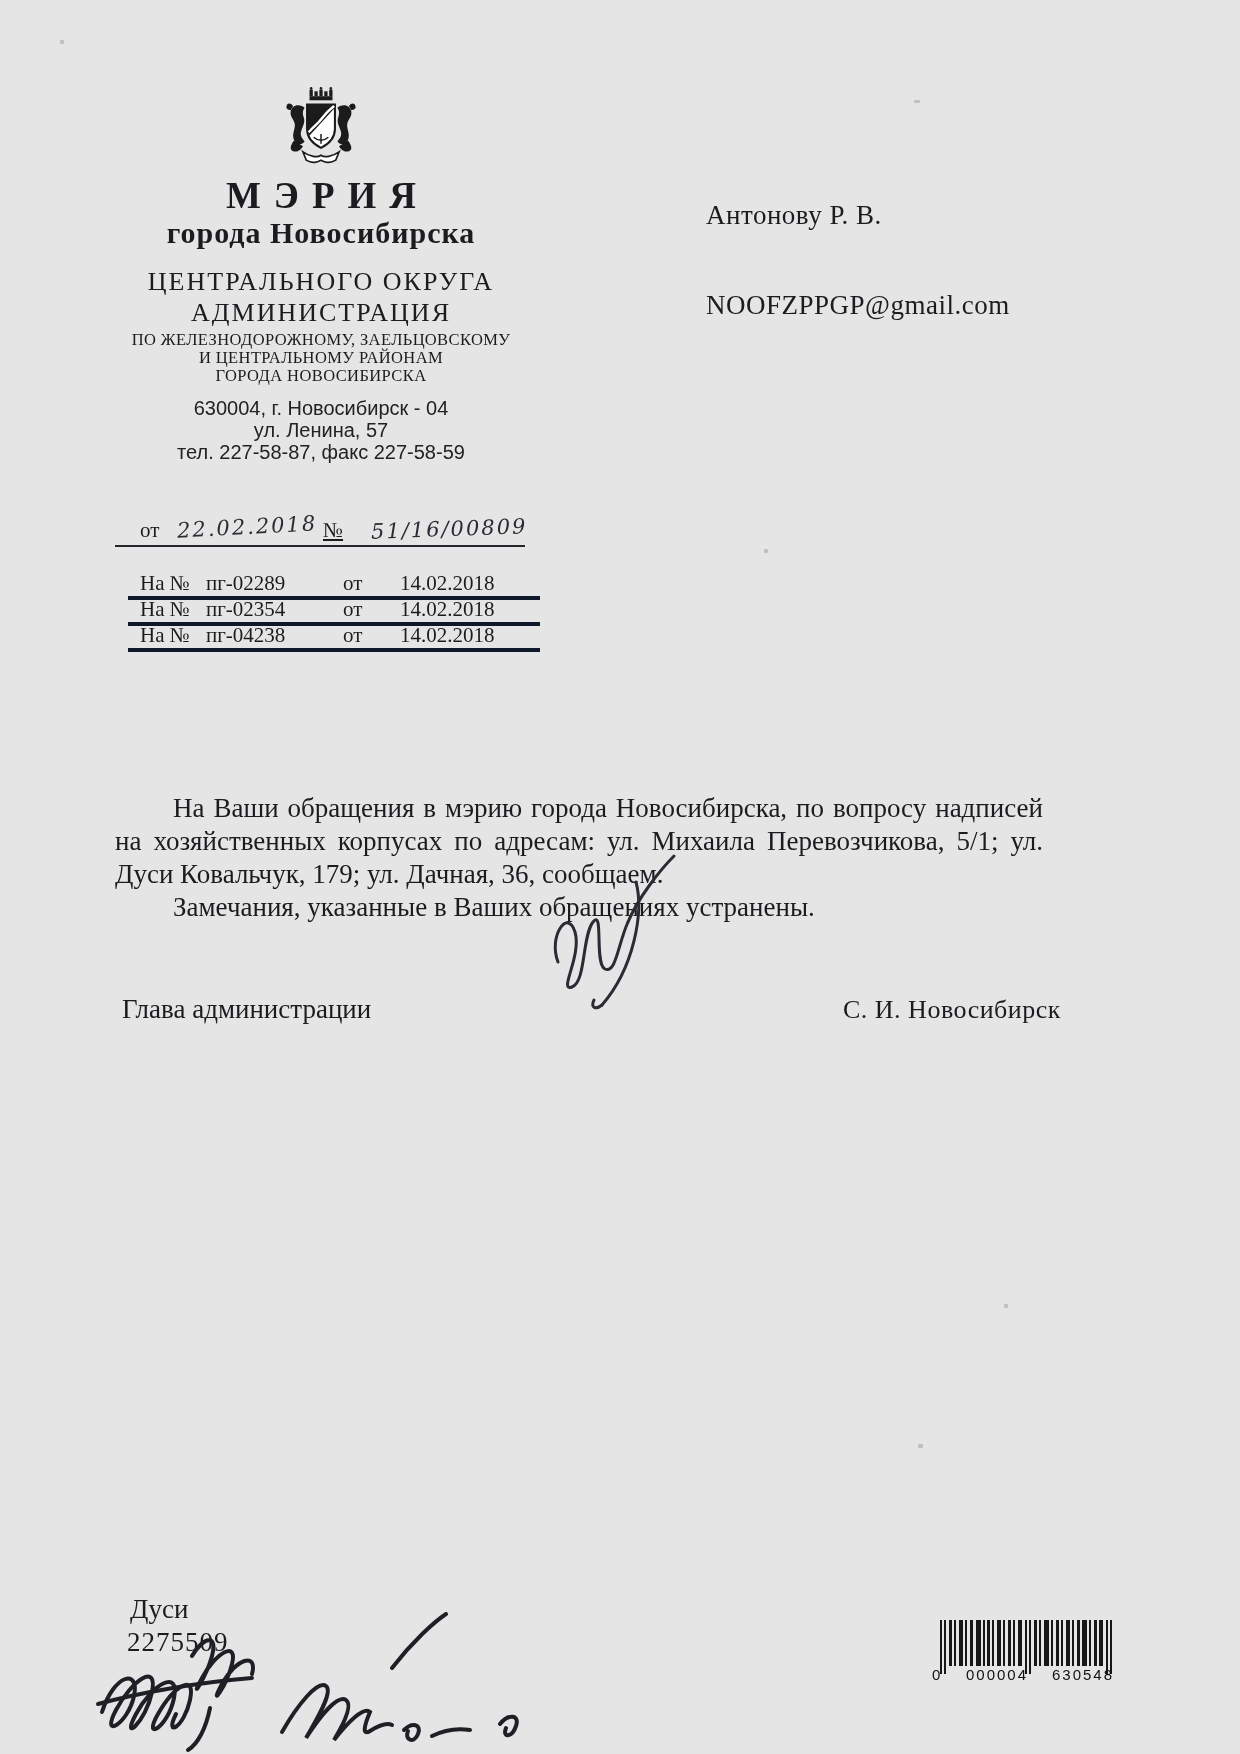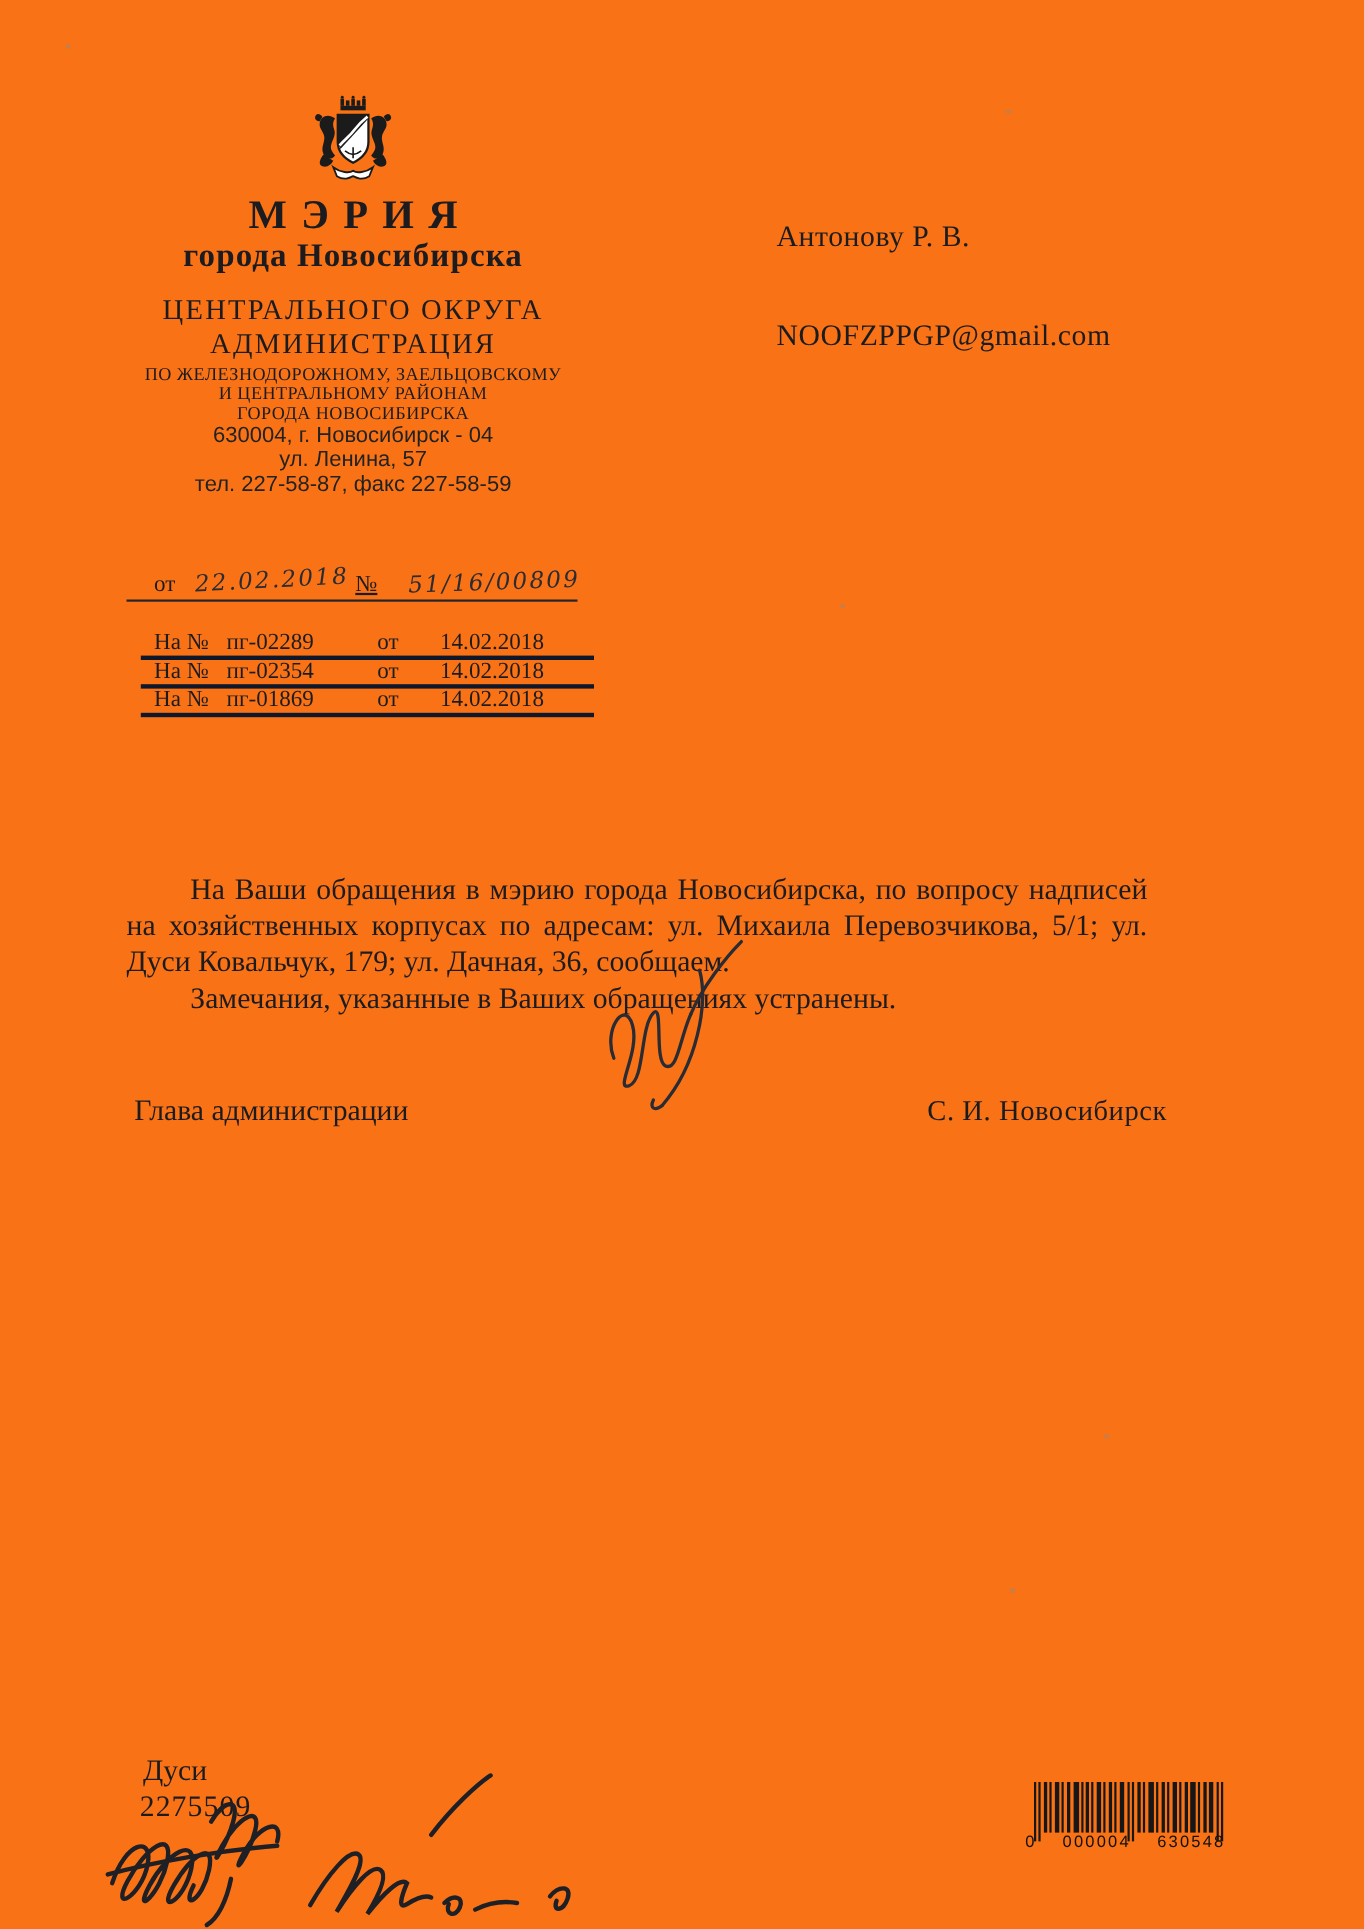--- a/index.html
+++ b/index.html
@@ -1,29 +1,29 @@
 <!DOCTYPE html>
 <html><head>
 <meta charset="utf-8">
 <style>
   html,body { margin:0; padding:0; background:#9a9a9a; }
   .page {
     position:relative; width:1240px; height:1754px; margin:0 auto;
-    background:#f97316; overflow:hidden;
+    background:#e5e5e5; overflow:hidden;
     font-family:"Liberation Serif", serif; color:#1c1c20;
   }
 
   
   .letterhead { position:absolute; left:115px; top:86px; width:412px; text-align:center; }
   .emblem { display:block; margin:0 auto; }
   .org-title { font-size:37px; font-weight:bold; letter-spacing:13px; margin-top:4px; line-height:40px; text-indent:13px; }
   .org-subtitle { font-size:30px; font-weight:bold; letter-spacing:1px; line-height:34px; }
   .dept { margin-top:16px; font-size:26px; line-height:31px; letter-spacing:2px; }
   .districts { margin-top:3px; font-size:16.5px; line-height:18px; letter-spacing:0.4px; }
-  .addr { margin-top:0; font-family:"Liberation Sans", sans-serif; font-size:20px; line-height:22px; color:#222; }
+  .addr { margin-top:12px; font-family:"Liberation Sans", sans-serif; font-size:20px; line-height:22px; color:#222; }
 
   
   .out-line { position:absolute; left:115px; top:505px; width:410px; height:40px; border-bottom:2.5px solid #24242a; }
   .out-line .lbl { position:absolute; font-size:21px; bottom:2px; }
   .hand { font-family:"DejaVu Serif", serif; font-style:italic; font-size:27px; color:#2b2c33; letter-spacing:2px; white-space:nowrap; }
 
   
   .ref-row { position:absolute; left:128px; width:412px; height:26px; border-bottom:4px solid #0f172a; font-size:21px; }
   .ref-row span { position:absolute; bottom:0px; white-space:nowrap; }
   .ref-label { left:12px; }
@@ -133,21 +133,21 @@
     <span class="ref-date">14.02.2018</span>
   </div>
   <div class="ref-row" style="top:596px">
     <span class="ref-label">На №</span>
     <span class="ref-number">пг-02354</span>
     <span class="ref-from">от</span>
     <span class="ref-date">14.02.2018</span>
   </div>
   <div class="ref-row" style="top:622px">
     <span class="ref-label">На №</span>
-    <span class="ref-number">пг-01869</span>
+    <span class="ref-number">пг-04238</span>
     <span class="ref-from">от</span>
     <span class="ref-date">14.02.2018</span>
   </div>
 
   <div class="recipient-name">Антонову Р. В.</div>
   <div class="recipient-email">NOOFZPPGP@gmail.com</div>
 
   <div class="body-text">
     <p>На Ваши обращения в мэрию города Новосибирска, по вопросу надписей на хозяйственных корпусах по адресам: ул. Михаила Перевозчикова, 5/1; ул. Дуси Ковальчук, 179; ул. Дачная, 36, сообщаем.</p>
     <p>Замечания, указанные в Ваших обращениях устранены.</p>

